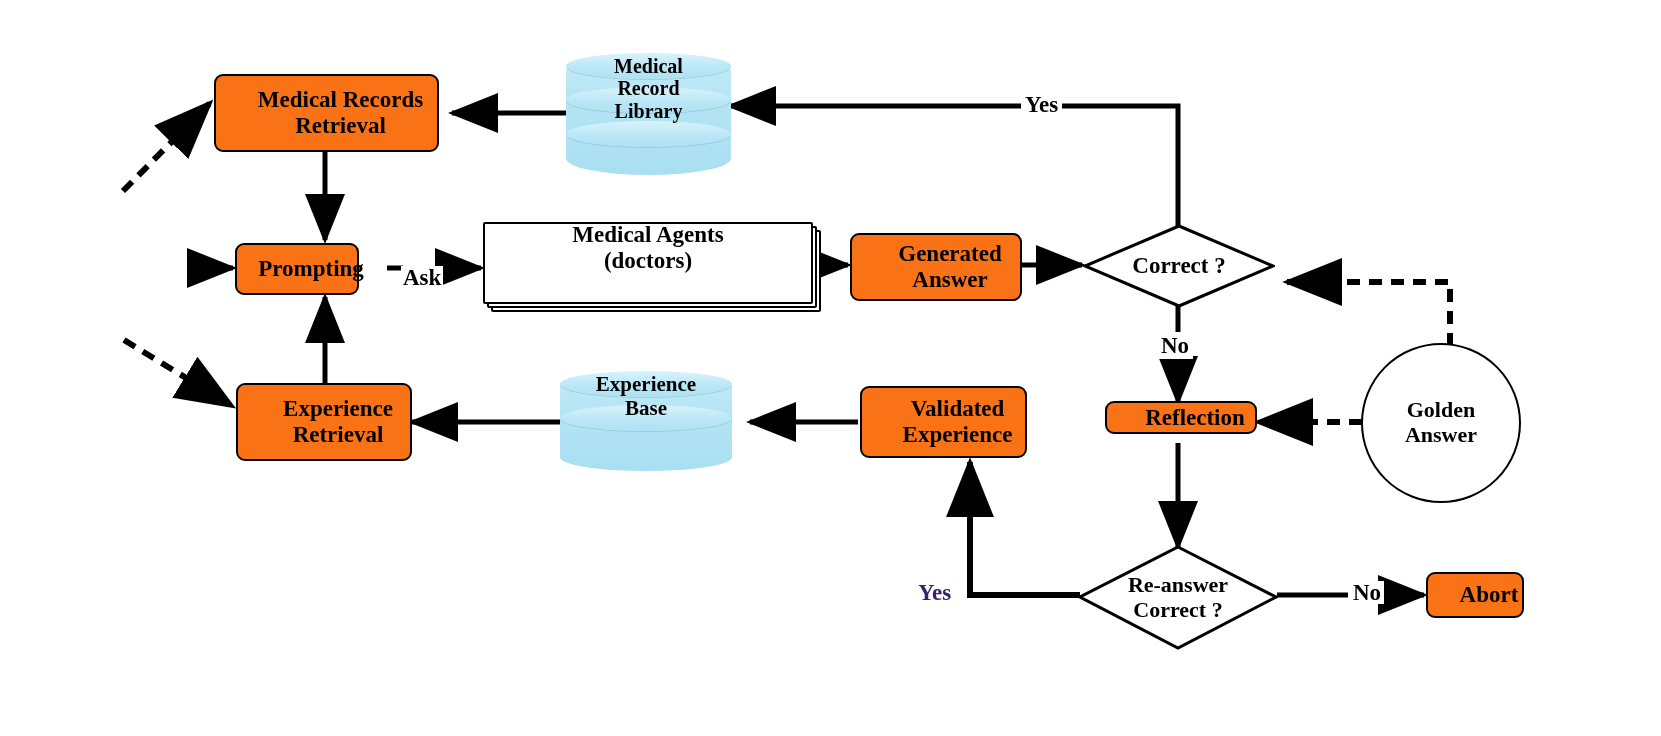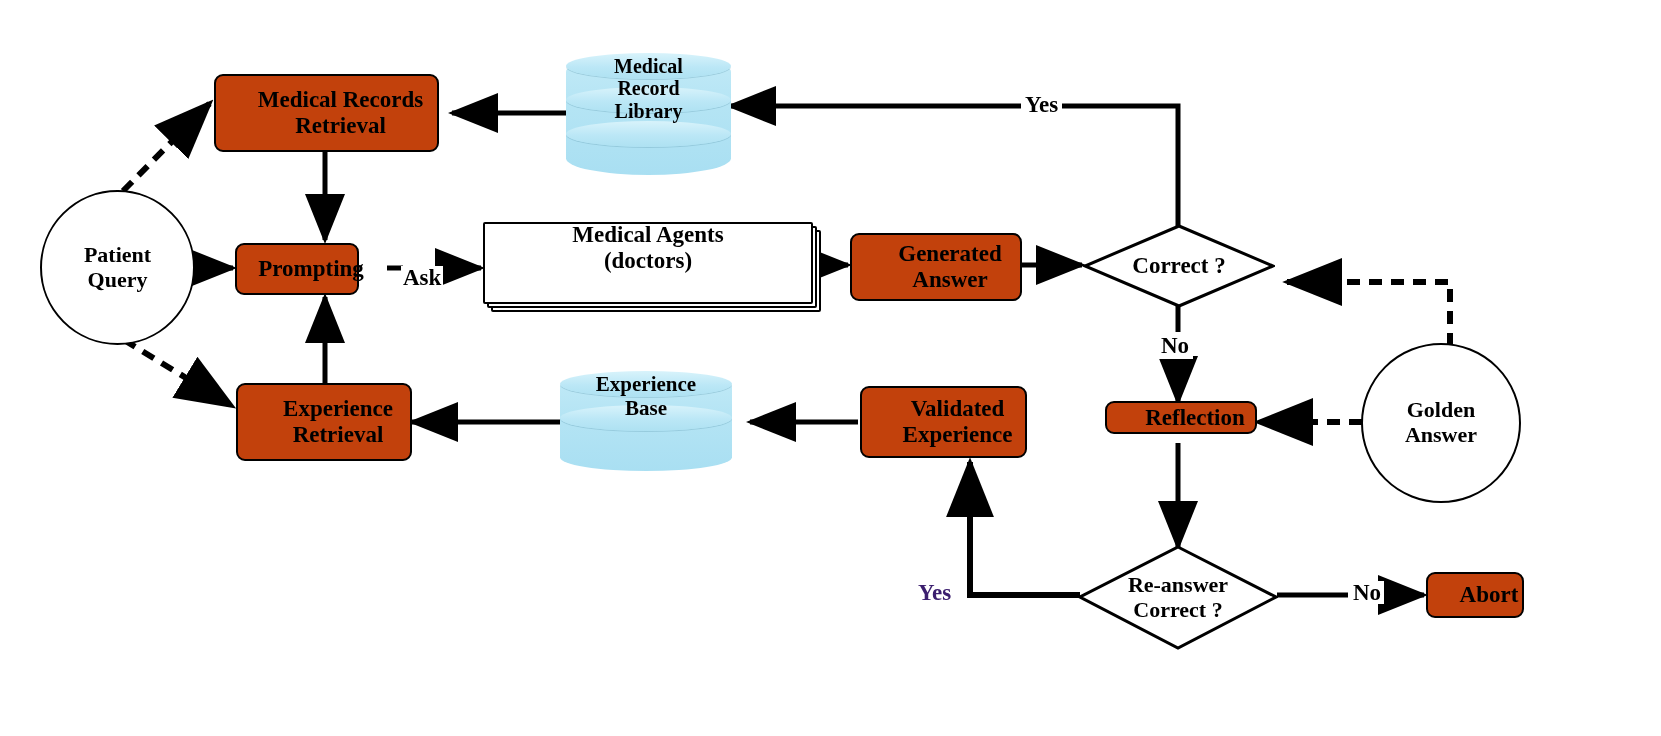--- a/index.html
+++ b/index.html
@@ -36,21 +36,21 @@
     justify-content: center;
     text-align: center;
     font-weight: bold;
     color: #000000;
     line-height: 1.12;
     z-index: 3;
   }
 
   
   .box {
-    background: #c2410c;
+    background: #f97316;
     border: 2.5px solid #000000;
     border-radius: 9px;
     padding-left: 28px;
   }
 
   
   .circle {
     background: #ffffff;
     border: 2.2px solid #000000;
     border-radius: 50%;
@@ -189,24 +189,20 @@
       <path d="M1080,595 L970,595 L970,462" stroke-width="6" marker-end="url(#arrowSolid)"></path>
 
       <line x1="858" y1="422" x2="750" y2="422" stroke-width="5" marker-end="url(#arrowSolid)"></line>
 
       <line x1="560" y1="422" x2="412" y2="422" stroke-width="5" marker-end="url(#arrowSolid)"></line>
 
       <line x1="325" y1="383" x2="325" y2="297" stroke-width="5" marker-end="url(#arrowSolid)"></line>
     </g>
   </svg>
 
-  <div class="node circle" style="left:40px; top:190px; width:155px; height:155px; font-size:22px;">
-    <span style="white-space:pre-line;">Patient
-Query</span>
-  </div>
 
   <div class="node box" style="left:214px; top:74px; width:225px; height:78px; font-size:23px;">
     <span style="white-space:pre-line;">Medical Records
 Retrieval</span>
   </div>
 
   <div class="node cyl" style="left:566px; top:55px; width:165px; height:120px; font-size:20px;">
     <div class="cyl-body"></div>
     <div class="cyl-ring" style="top:-2px;"></div>
     <div class="cyl-ring" style="top:32px;"></div>

